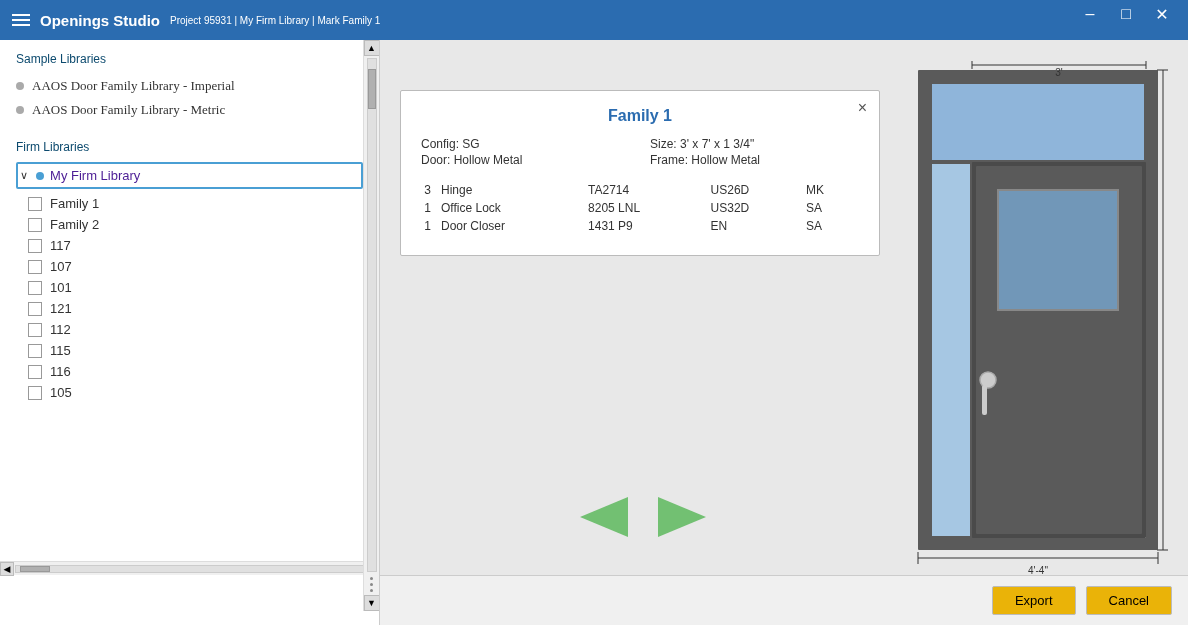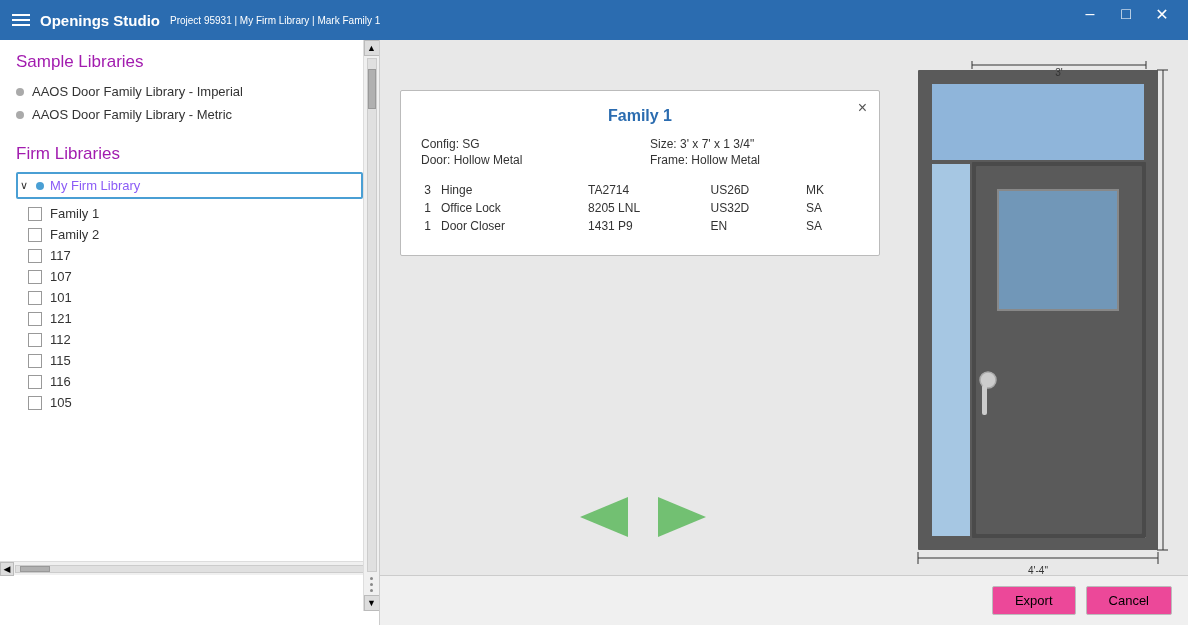--- a/index.html
+++ b/index.html
@@ -38,32 +38,33 @@
     }
     .sidebar-content {
       flex: 1;
       overflow-y: auto;
       overflow-x: hidden;
       padding: 12px 0 12px 16px;
     }
     .sidebar-content::-webkit-scrollbar { width: 0; }
 
     .section-label {
-      font-size: 17px;
-      color: #a21caf;
+      font-size: 12px;
+      color: #0c4a6e;
       margin-bottom: 8px;
       font-weight: normal;
     }
     .library-item {
       display: flex;
       align-items: center;
       gap: 8px;
       padding: 4px 0;
       cursor: pointer;
       color: #333;
+      font-family: Liberation Serif, serif;
     }
     .library-item .dot {
       width: 8px; height: 8px;
       background: #aaa;
       border-radius: 50%;
       flex-shrink: 0;
     }
 
     .firm-libraries-section { margin-top: 18px; }
 
@@ -73,21 +74,21 @@
       gap: 6px;
       padding: 4px 2px;
       cursor: pointer;
       border: 2px solid #4a9fd4;
       border-radius: 2px;
       background: white;
       margin-right: 16px;
     }
     .firm-library-item .chevron { font-size: 11px; color: #333; margin-right: 2px; }
     .firm-library-item .dot { width: 8px; height: 8px; background: #4a9fd4; border-radius: 50%; }
-    .firm-library-item .name { font-weight: 500; color: #8b5cf6; }
+    .firm-library-item .name { font-weight: 500; color: #4c1d95; }
 
     .family-list { margin-top: 4px; margin-left: 10px; }
     .family-item {
       display: flex;
       align-items: center;
       gap: 8px;
       padding: 3px 2px;
       cursor: pointer;
       color: #333;
     }
@@ -183,21 +184,21 @@
       display: flex;
       align-items: center;
       justify-content: flex-end;
       padding: 0 16px;
       gap: 10px;
     }
     .btn-export, .btn-cancel {
       padding: 6px 22px;
       font-size: 13px;
       border: 1px solid #bbb;
-      background: #ec4899;
+      background: #eab308;
       cursor: pointer;
       border-radius: 2px;
     }
 
     
     .bottom-scrollbar {
       position: absolute;
       bottom: 50px;
       left: 0;
       width: 380px;

